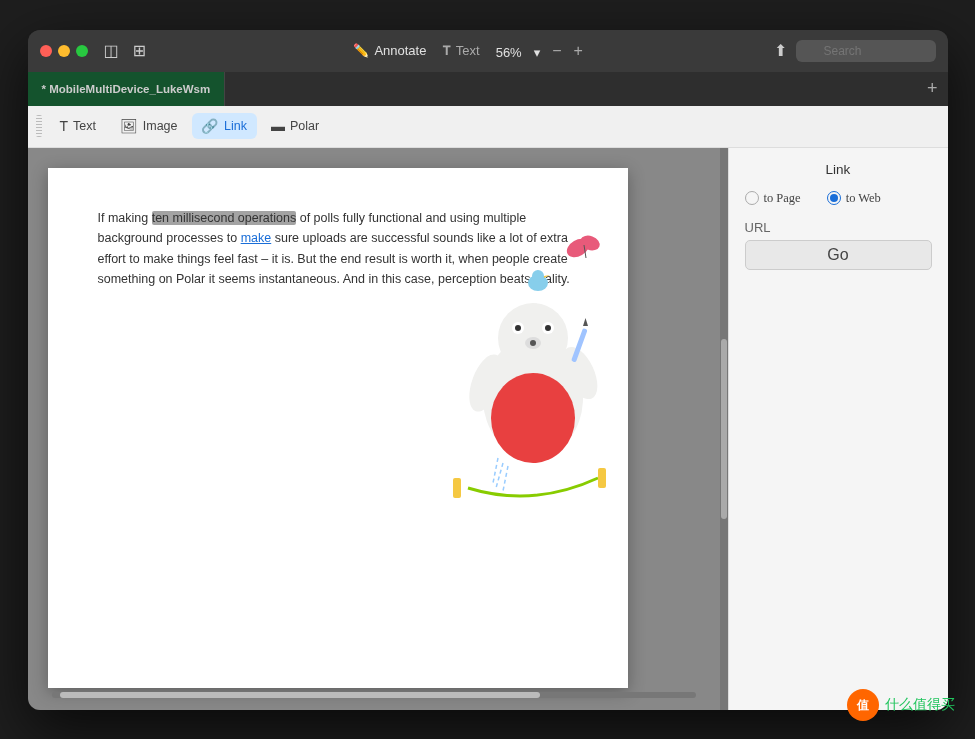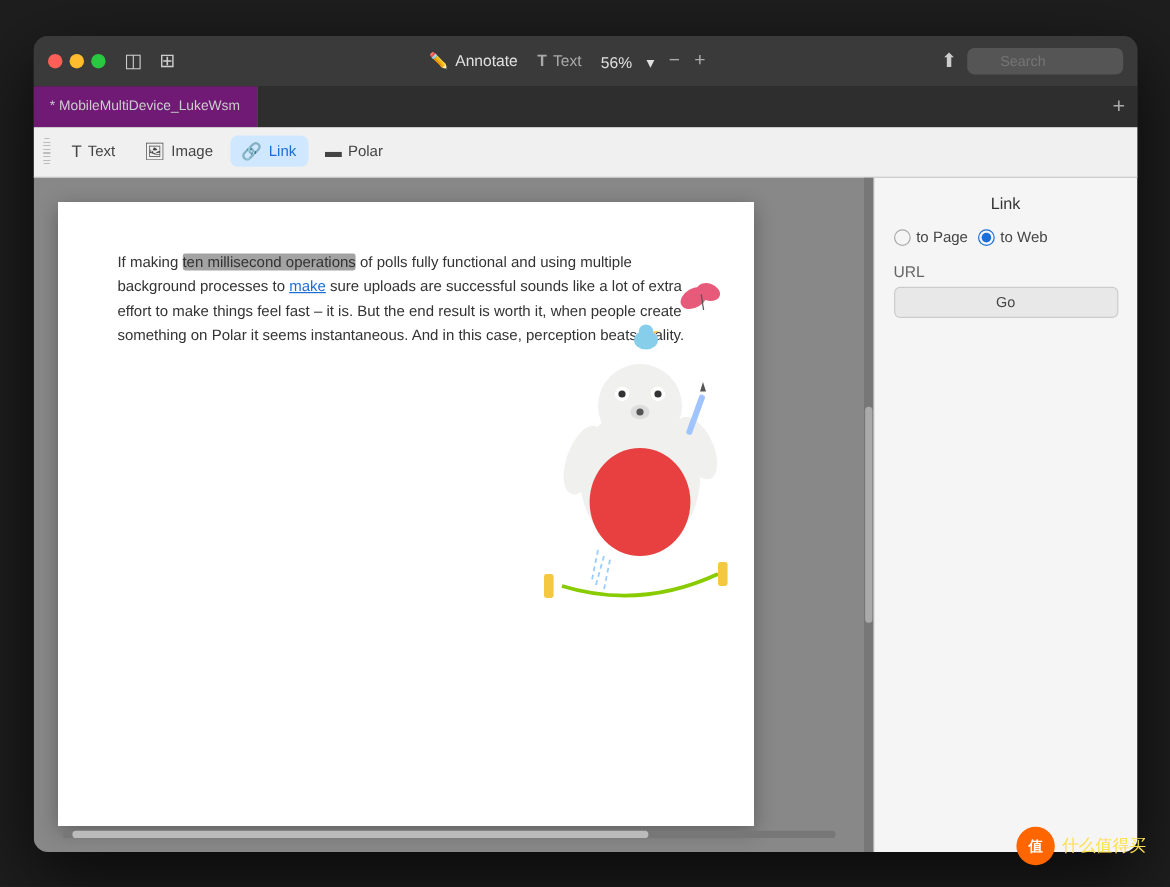--- a/index.html
+++ b/index.html
@@ -106,21 +106,21 @@
       cursor: pointer;
       font-size: 16px;
     }
     .search-box {
       background: #555;
       border: none;
       border-radius: 6px;
       padding: 4px 10px 4px 28px;
       color: #ccc;
       font-size: 12px;
-      width: 130px;
+      width: 140px;
       position: relative;
     }
     .search-wrapper {
       position: relative;
       display: flex;
       align-items: center;
     }
     .search-icon-inner {
       position: absolute;
       left: 8px;
@@ -141,22 +141,23 @@
       align-items: center;
       height: 34px;
       padding: 0 14px;
       font-size: 11.5px;
       color: #bbb;
       gap: 8px;
       cursor: pointer;
       border-right: 1px solid #444;
     }
     .tab.active {
-      background: #701a75;
+      background: #14532d;
       color: #fff;
+      font-weight: bold;
     }
     .tab-close {
       color: #888;
       font-size: 11px;
       cursor: pointer;
     }
     .tab-add {
       color: #aaa;
       font-size: 18px;
       padding: 0 10px;
@@ -298,22 +299,23 @@
     }
     .panel-title {
       font-size: 13.5px;
       font-weight: 500;
       color: #333;
       text-align: center;
       margin-bottom: 14px;
     }
     .radio-group {
       display: flex;
-      gap: 8px;
+      gap: 26px;
       margin-bottom: 14px;
+      font-family: Liberation Serif, serif;
     }
     .radio-option {
       display: flex;
       align-items: center;
       gap: 5px;
       font-size: 12.5px;
       color: #444;
       cursor: pointer;
     }
     .radio-circle {
@@ -348,21 +350,21 @@
       background: #fff;
       color: #333;
       margin-bottom: 10px;
     }
     .go-btn {
       display: inline-block;
       padding: 5px 14px;
       background: #e8e8e8;
       border: 1px solid #ccc;
       border-radius: 5px;
-      font-size: 12px;
+      font-size: 16px;
       color: #444;
       cursor: pointer;
     }
     
     .watermark {
       position: absolute;
       bottom: 18px;
       right: 20px;
       display: flex;
       align-items: center;
@@ -374,21 +376,21 @@
       background: #ff6600;
       border-radius: 50%;
       display: flex;
       align-items: center;
       justify-content: center;
       color: #fff;
       font-size: 12px;
       font-weight: bold;
     }
     .watermark-text {
-      color: #fde047;
+      color: #22c55e;
       font-size: 14px;
     }
     .pdf-bottom-area {
       display: flex;
       flex-direction: column;
       width: 100%;
     }
   </style>
 </head>
 <body>

